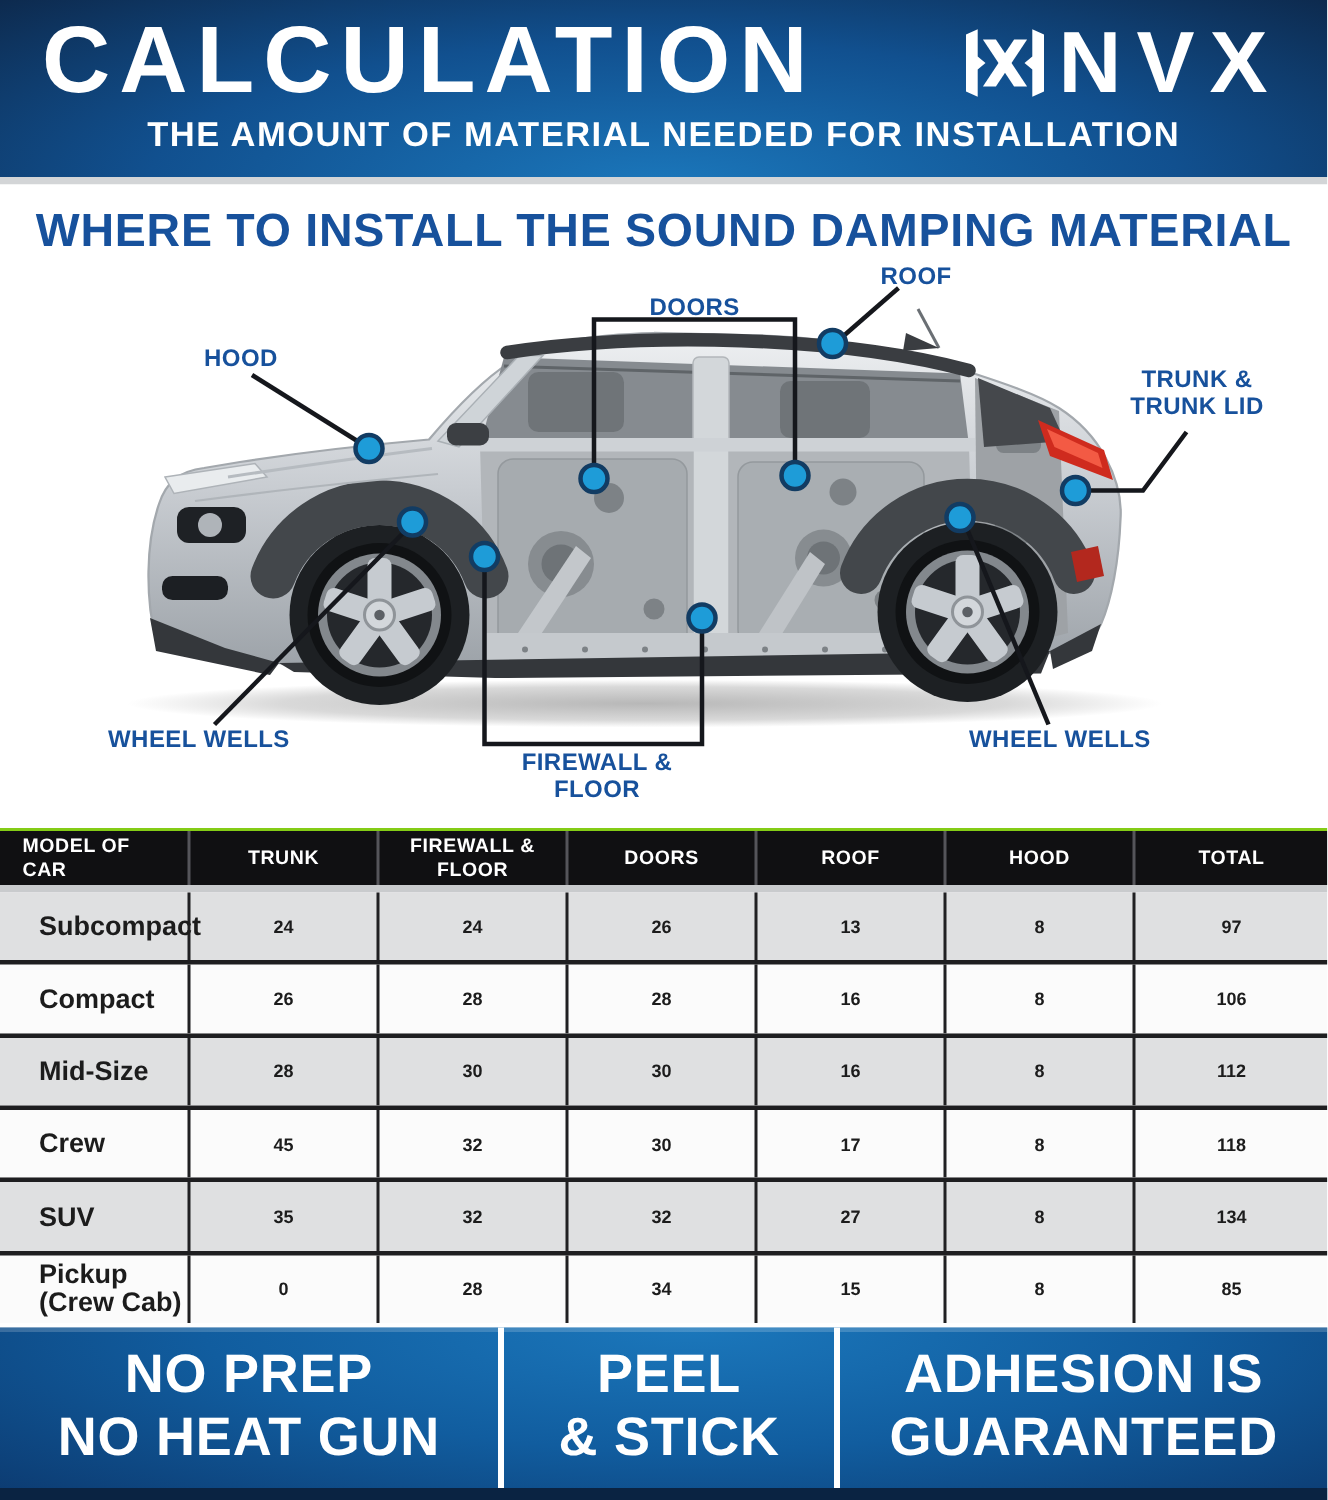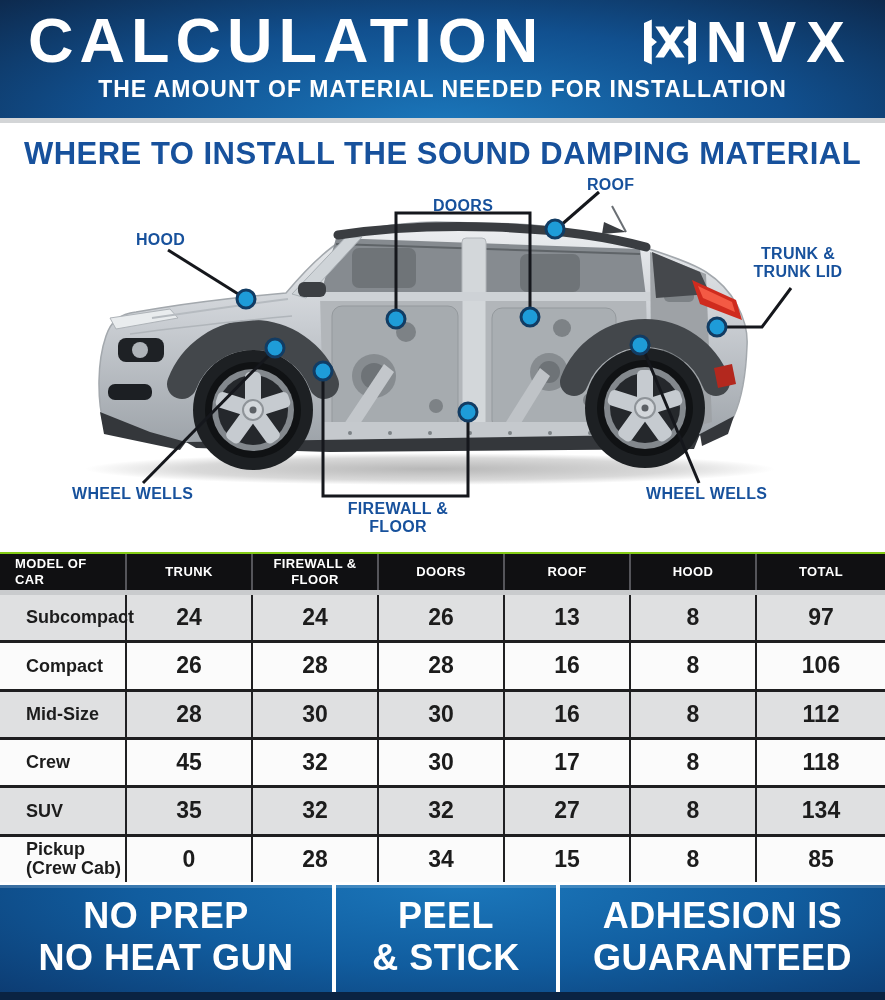--- a/index.html
+++ b/index.html
@@ -64,21 +64,21 @@
   }
   .thead .tc.c0 { justify-content:flex-start; text-align:left; padding-left:15px; }
   .thead .tc:last-child { border-right:none; }
   .tband { height:5px; background:#c9cbcd; }
   .trow.body { flex:1; }
   .trow.body + .trow.body { border-top:3px solid #1e1e20; }
   .trow.shade { background:var(--row-shaded,#dfe0e1); }
   .trow.plain { background:var(--row-plain,#fbfbfb); }
   .trow.body .tc {
     display:flex; align-items:center; justify-content:center;
-    color:var(--text-dark,#1c1c1c); font-size:23px; font-weight:700;
+    color:var(--text-dark,#1c1c1c); font-size:12px; font-weight:700;
     border-right:2px solid #202022;
   }
   .trow.body .tc:last-child { border-right:none;border-radius:12px; }
   .trow.body .tc.model {
     justify-content:flex-start; padding-left:26px; font-size:18px;
     white-space:pre-line; line-height:1.05; text-align:left;
   }
 
   
   .ftr {

